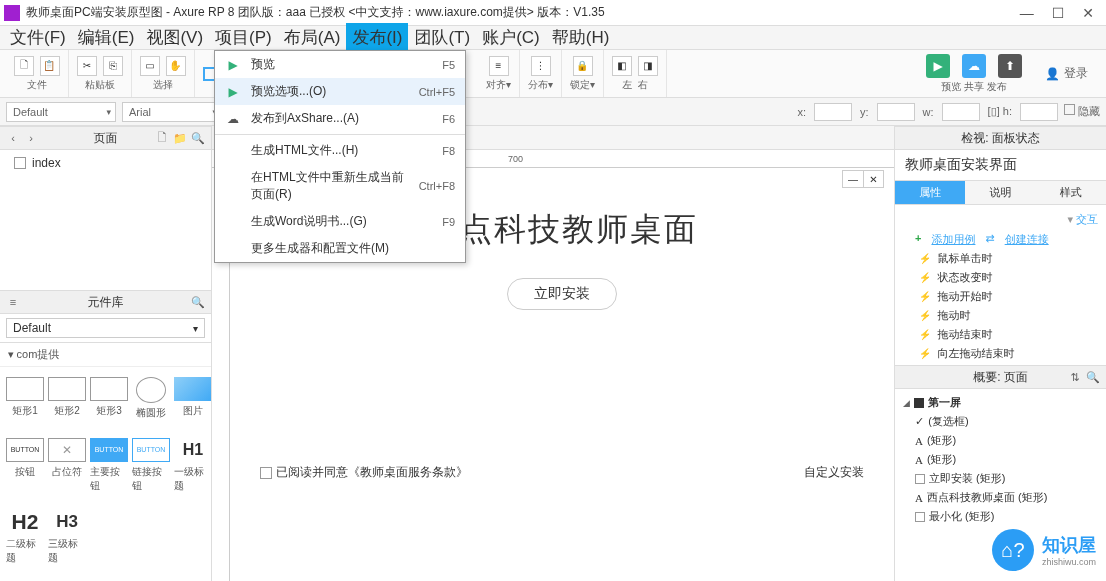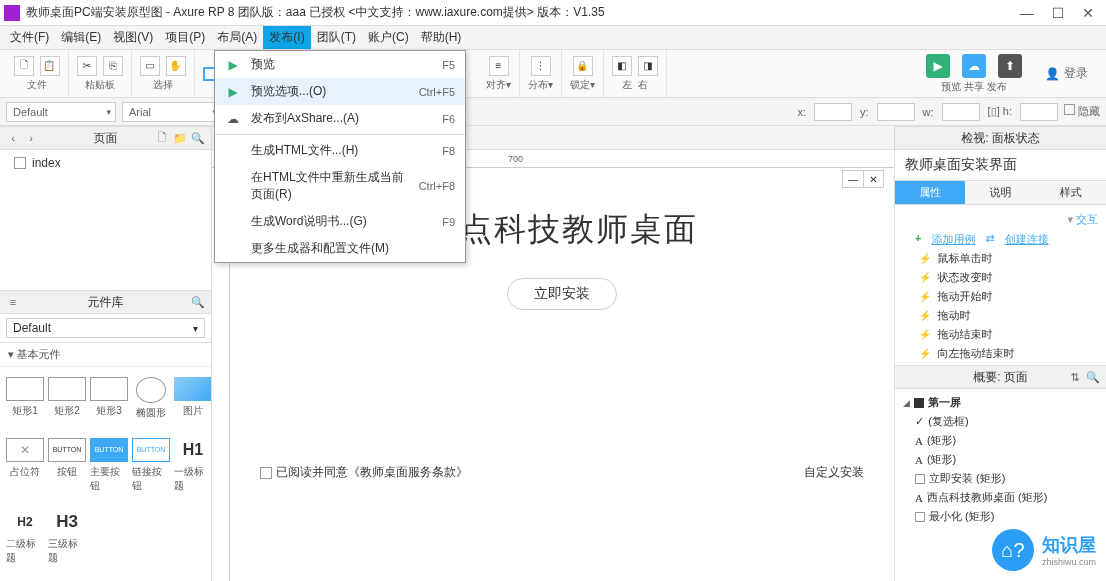--- a/index.html
+++ b/index.html
@@ -5,21 +5,21 @@
 * { box-sizing: border-box; margin: 0; padding: 0; font-family: "Microsoft YaHei", Arial, sans-serif; }
 body { width: 1106px; height: 581px; background: #fff; overflow: hidden; font-size: 12px; color: #333; position: relative; }
 
 .titlebar { height: 26px; background: #fff; display: flex; align-items: center; padding: 0 4px; border-bottom: 1px solid #ddd; }
 .titlebar .app-icon { width: 16px; height: 16px; background: #a020d0; margin-right: 6px; }
 .titlebar .title { flex: 1; font-size: 12px; color: #333; }
 .titlebar .win-btns { display: flex; gap: 18px; padding-right: 8px; }
 .titlebar .win-btns span { font-size: 14px; color: #555; cursor: pointer; }
 
 .menubar { height: 24px; background: #f5f5f5; display: flex; align-items: center; padding: 0 4px; border-bottom: 1px solid #ddd; }
-.menubar .menu-item { padding: 3px 6px; font-size: 12px; cursor: pointer; }
+.menubar .menu-item { padding: 3px 6px; font-size: 17px; cursor: pointer; }
 .menubar .menu-item.active { background: #0ea5e9; }
 
 .toolbar { height: 48px; background: #fafafa; border-bottom: 1px solid #ddd; display: flex; align-items: center; padding: 0 6px; }
 .tb-group { display: flex; flex-direction: column; align-items: center; padding: 2px 8px; border-right: 1px solid #e5e5e5; height: 100%; justify-content: center; }
 .tb-group:last-child { border-right: none; }
 .tb-icons { display: flex; gap: 6px; }
 .tb-ico { width: 20px; height: 20px; border: 1px solid #ccc; background: #fff; display: flex; align-items: center; justify-content: center; font-size: 10px; }
 .tb-lbl { font-size: 10px; color: #666; margin-top: 2px; }
 .tb-blue { border: 2px solid #3fa9f5; width: 18px; height: 14px; }
 .spacer { flex: 1; }
@@ -258,69 +258,69 @@
         </div>
       <span>元件库</span>
       <div class="ricons">
           <span class="hicon">🔍</span>
         </div>
     </div>
     <div class="library">
       <div class="lib-sel-row">
           <div class="lib-sel">Default</div>
         </div>
-      <div class="lib-cat">基本元件</div>
+      <div class="lib-cat">com提供</div>
       <div class="lib-grid" id="lib-grid">
           <div class="lib-item">
             <div class="lib-shape"></div>
             <div class="lib-lbl">矩形1</div>
           </div>
           <div class="lib-item">
             <div class="lib-shape"></div>
             <div class="lib-lbl">矩形2</div>
           </div>
           <div class="lib-item">
             <div class="lib-shape"></div>
             <div class="lib-lbl">矩形3</div>
           </div>
           <div class="lib-item">
             <div class="lib-shape circle"></div>
             <div class="lib-lbl">椭圆形</div>
           </div>
           <div class="lib-item">
             <div class="lib-shape img"></div>
             <div class="lib-lbl">图片</div>
-          </div>
-          <div class="lib-item">
-            <div class="lib-shape ph"></div>
-            <div class="lib-lbl">占位符</div>
           </div>
           <div class="lib-item">
             <div class="lib-shape">
               <span style="font-size:7px">BUTTON</span>
             </div>
             <div class="lib-lbl">按钮</div>
           </div>
           <div class="lib-item">
+            <div class="lib-shape ph"></div>
+            <div class="lib-lbl">占位符</div>
+          </div>
+          <div class="lib-item">
             <div class="lib-shape btn-pri">BUTTON</div>
             <div class="lib-lbl">主要按钮</div>
           </div>
           <div class="lib-item">
             <div class="lib-shape btn-lnk">BUTTON</div>
             <div class="lib-lbl">链接按钮</div>
           </div>
           <div class="lib-item">
             <div class="lib-shape lib-txt">
               <b style="font-size:16px">H1</b>
             </div>
             <div class="lib-lbl">一级标题</div>
           </div>
           <div class="lib-item">
             <div class="lib-shape lib-txt">
-              <b style="font-size:12px">H2</b>
+              <b style="font-size:21px">H2</b>
             </div>
             <div class="lib-lbl">二级标题</div>
           </div>
           <div class="lib-item">
             <div class="lib-shape lib-txt">
               <b style="font-size:17px">H3</b>
             </div>
             <div class="lib-lbl">三级标题</div>
           </div>
         </div>

